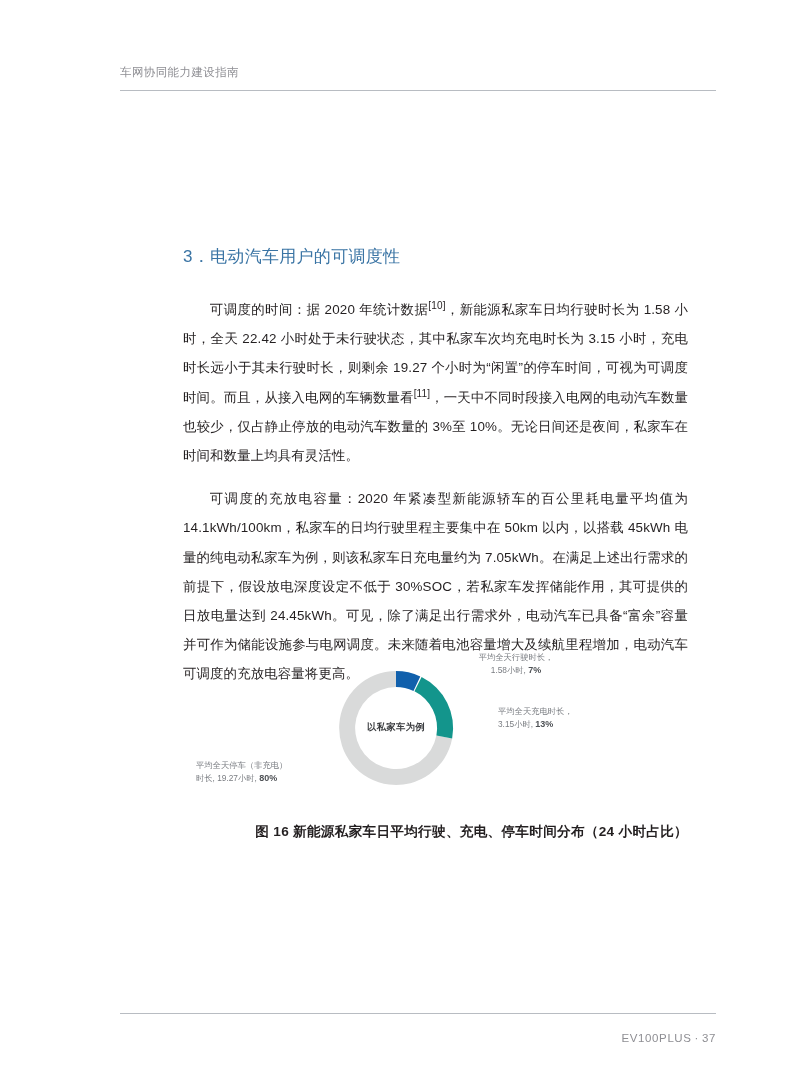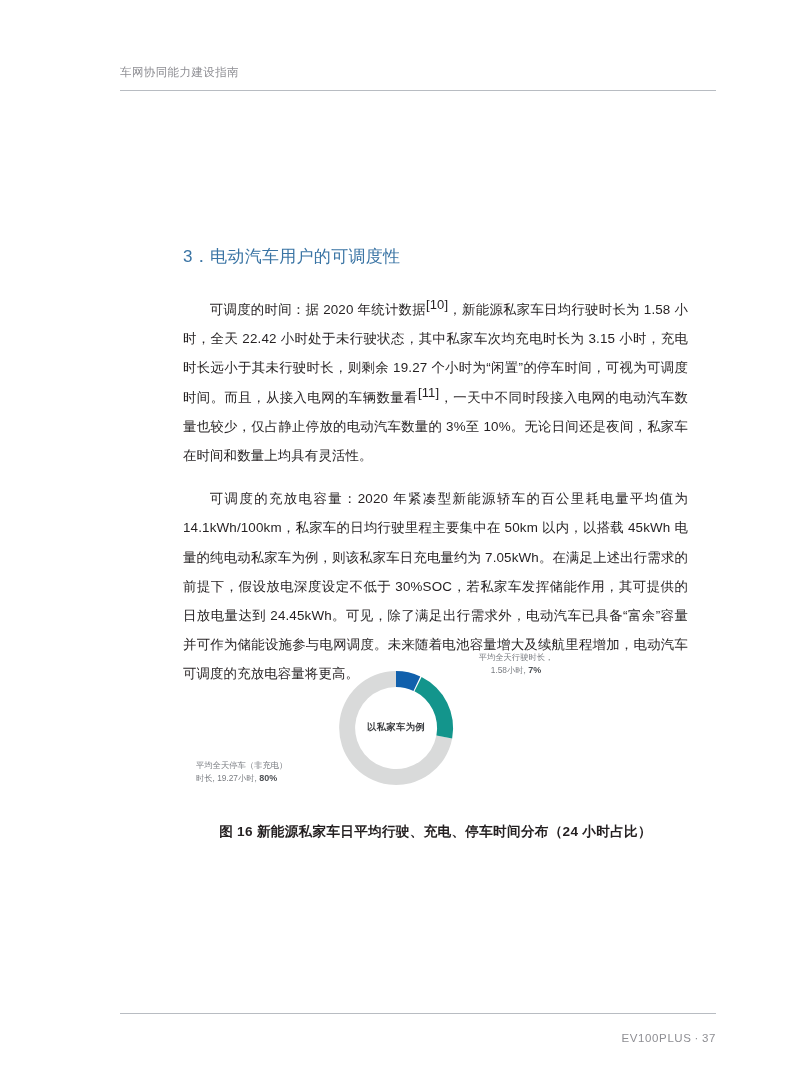--- a/index.html
+++ b/index.html
@@ -97,21 +97,21 @@
     font-size: 13.4px;
     line-height: 29.2px;
     color: #231f20;
     text-align: justify;
     text-justify: inter-ideograph;
     text-indent: 2em;
     letter-spacing: 0.15px;
   }
   p.para:last-child { margin-bottom: 0; }
   sup.ref {
-    font-size: 13px;
+    font-size: 10px;
     vertical-align: super;
     line-height: 0;
   }
 
   
   .chart-area {
     position: absolute;
     top: 643px;
     left: 183px;
     width: 505px;
@@ -148,21 +148,21 @@
     font-weight: bold;
     letter-spacing: 0.3px;
   }
 
   
   .figure-caption {
     position: absolute;
     top: 823px;
     left: 183px;
     width: 505px;
-    text-align: center;
+    text-align: right;
     font-size: 13.6px;
     font-weight: bold;
     color: #231f20;
     letter-spacing: 0.3px;
     white-space: nowrap;
   }
 
   
   .footer-rule {
     position: absolute;
@@ -227,20 +227,24 @@
       </g>
     </svg>
 
     <div class="donut-center-label">以私家车为例</div>
 
     <div class="chart-label lbl-drive">
       <div>平均全天行驶时长，</div>
       <div><span>1.58小时, </span><b>7%</b></div>
     </div>
 
+    <div class="chart-label lbl-charge">
+      <div>平均全天充电时长，</div>
+      <div><span>3.15小时, </span><b>13%</b></div>
+    </div>
 
     <div class="chart-label lbl-park">
       <div>平均全天停车（非充电）</div>
       <div><span>时长, 19.27小时, </span><b>80%</b></div>
     </div>
   </div>
 
   <div class="figure-caption">图 16 新能源私家车日平均行驶、充电、停车时间分布（24 小时占比）</div>
 
   <div class="footer-rule"></div>

